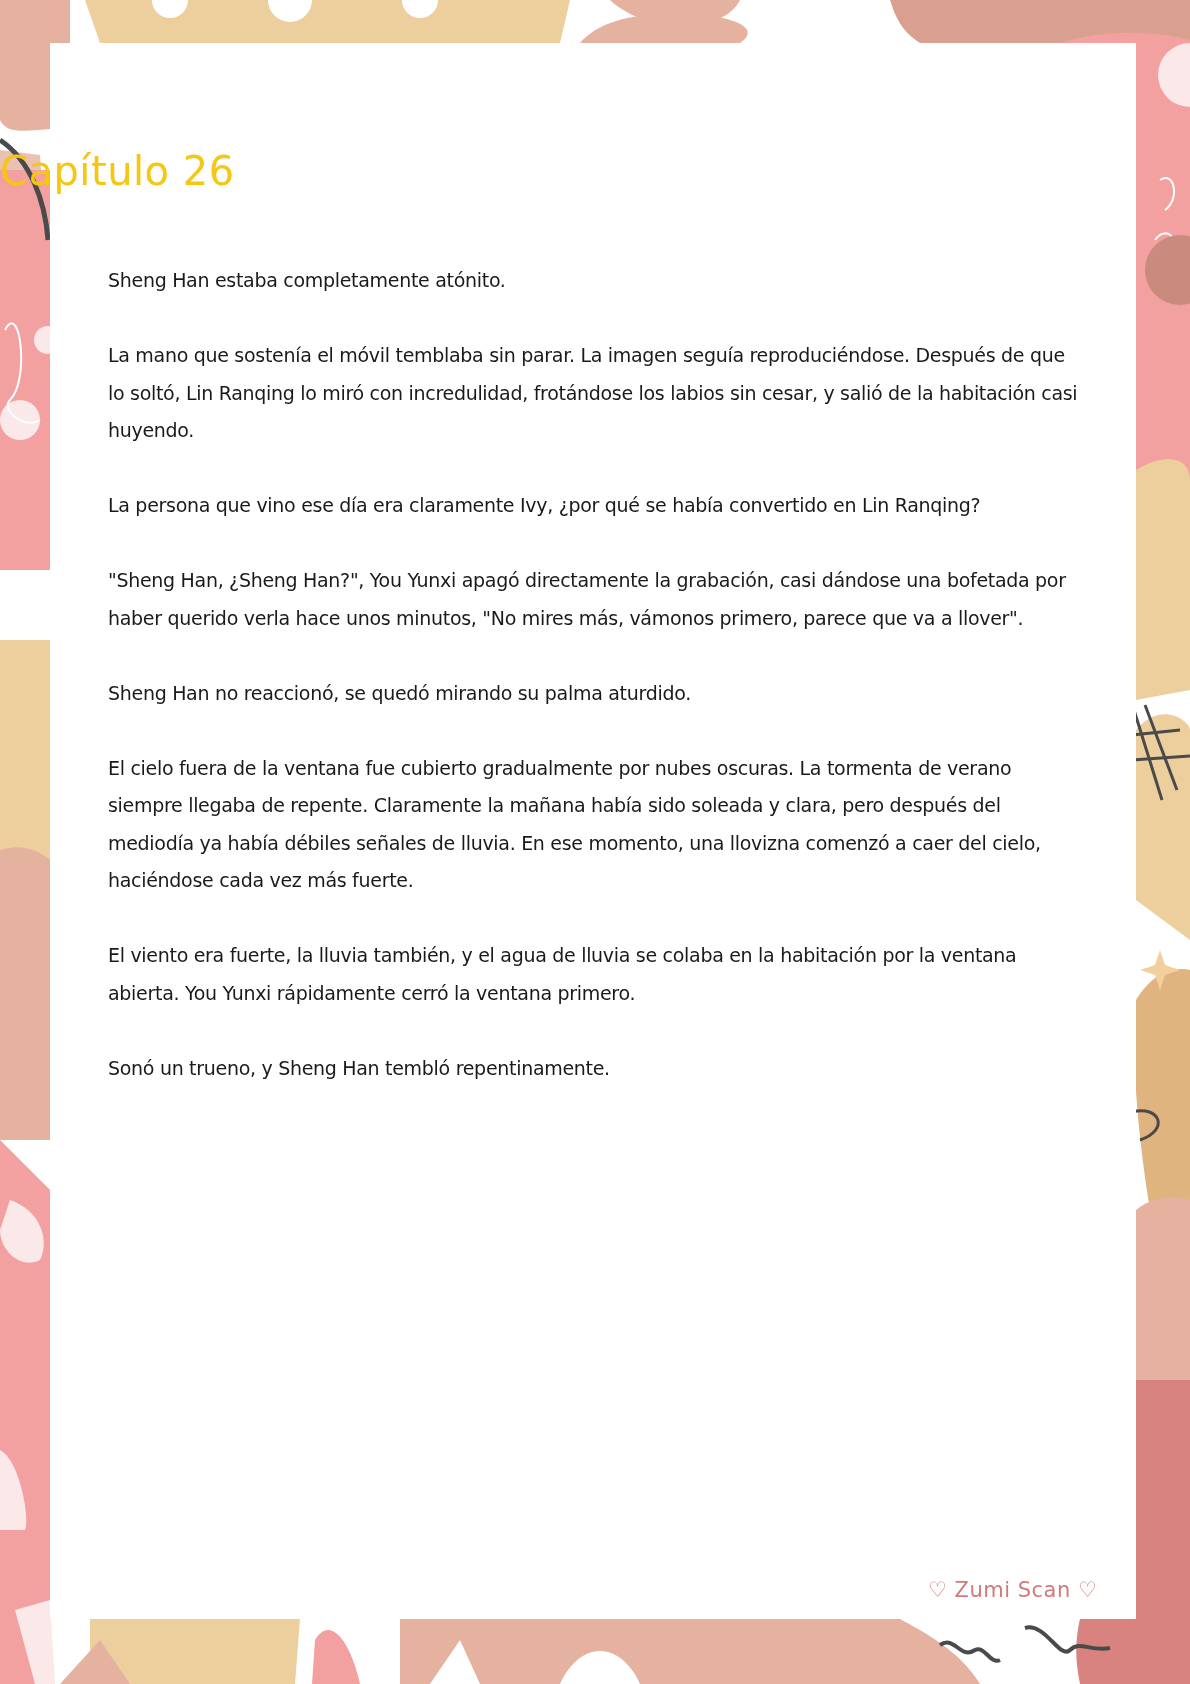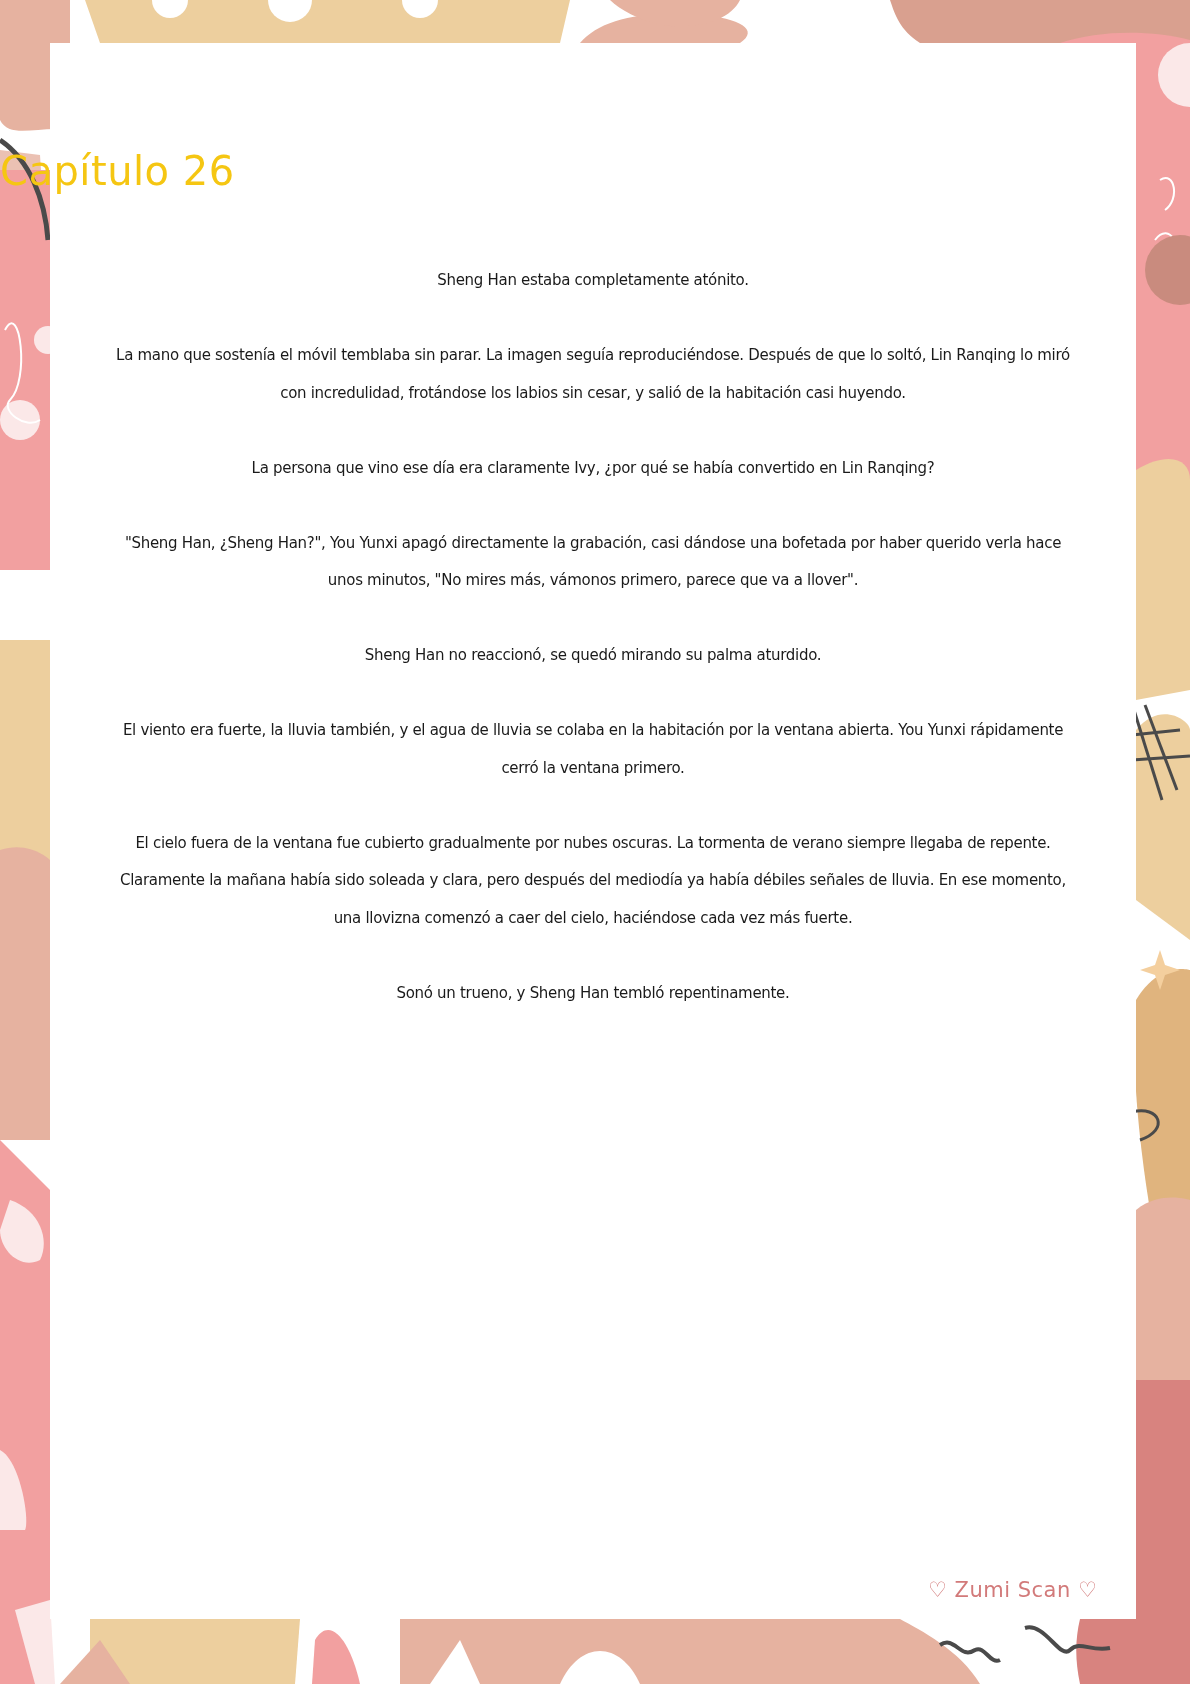--- a/index.html
+++ b/index.html
@@ -15,23 +15,22 @@
   }
   .title {
     position:absolute; left:0; right:0; top:148px; text-align:left;
     font-family:"DejaVu Sans", sans-serif;
     font-size:40px; color:#f5c612; font-weight:normal; margin:0;
     letter-spacing:0.5px;
   }
   .body-text {
     position:absolute; left:108px; top:262px; width:970px;
     font-family:"DejaVu Sans", sans-serif;
-    font-size:15px; line-height:37.5px; color:#1a1a1a;
+    font-size:19px; line-height:37.5px; color:#1a1a1a;
     letter-spacing:-0.3px;
-    text-align:center;
   }
   .body-text p { margin:0 0 37.5px 0; }
   .credit {
     position:absolute; left:928px; top:1578px;
     font-family:"DejaVu Sans", sans-serif; font-size:21px; color:#d27a7a;
     letter-spacing:0.5px;
   }
 </style>
 </head>
 <body>
@@ -101,18 +100,18 @@
 <div class="page"></div>
 
 <h1 class="title">Capítulo 26</h1>
 
 <div class="body-text">
   <p>Sheng Han estaba completamente atónito.</p>
   <p>La mano que sostenía el móvil temblaba sin parar. La imagen seguía reproduciéndose. Después de que lo soltó, Lin Ranqing lo miró con incredulidad, frotándose los labios sin cesar, y salió de la habitación casi huyendo.</p>
   <p>La persona que vino ese día era claramente Ivy, ¿por qué se había convertido en Lin Ranqing?</p>
   <p>"Sheng Han, ¿Sheng Han?", You Yunxi apagó directamente la grabación, casi dándose una bofetada por haber querido verla hace unos minutos, "No mires más, vámonos primero, parece que va a llover".</p>
   <p>Sheng Han no reaccionó, se quedó mirando su palma aturdido.</p>
+  <p>El cielo fuera de la ventana fue cubierto gradualmente por nubes oscuras. La tormenta de verano siempre llegaba de repente. Claramente la mañana había sido soleada y clara, pero después del mediodía ya había débiles señales de lluvia. En ese momento, una llovizna comenzó a caer del cielo, haciéndose cada vez más fuerte.</p>
   <p>El viento era fuerte, la lluvia también, y el agua de lluvia se colaba en la habitación por la ventana abierta. You Yunxi rápidamente cerró la ventana primero.</p>
-  <p>El cielo fuera de la ventana fue cubierto gradualmente por nubes oscuras. La tormenta de verano siempre llegaba de repente. Claramente la mañana había sido soleada y clara, pero después del mediodía ya había débiles señales de lluvia. En ese momento, una llovizna comenzó a caer del cielo, haciéndose cada vez más fuerte.</p>
   <p>Sonó un trueno, y Sheng Han tembló repentinamente.</p>
 </div>
 
 <div class="credit">♡ Zumi Scan ♡</div>
 
 </body></html>

